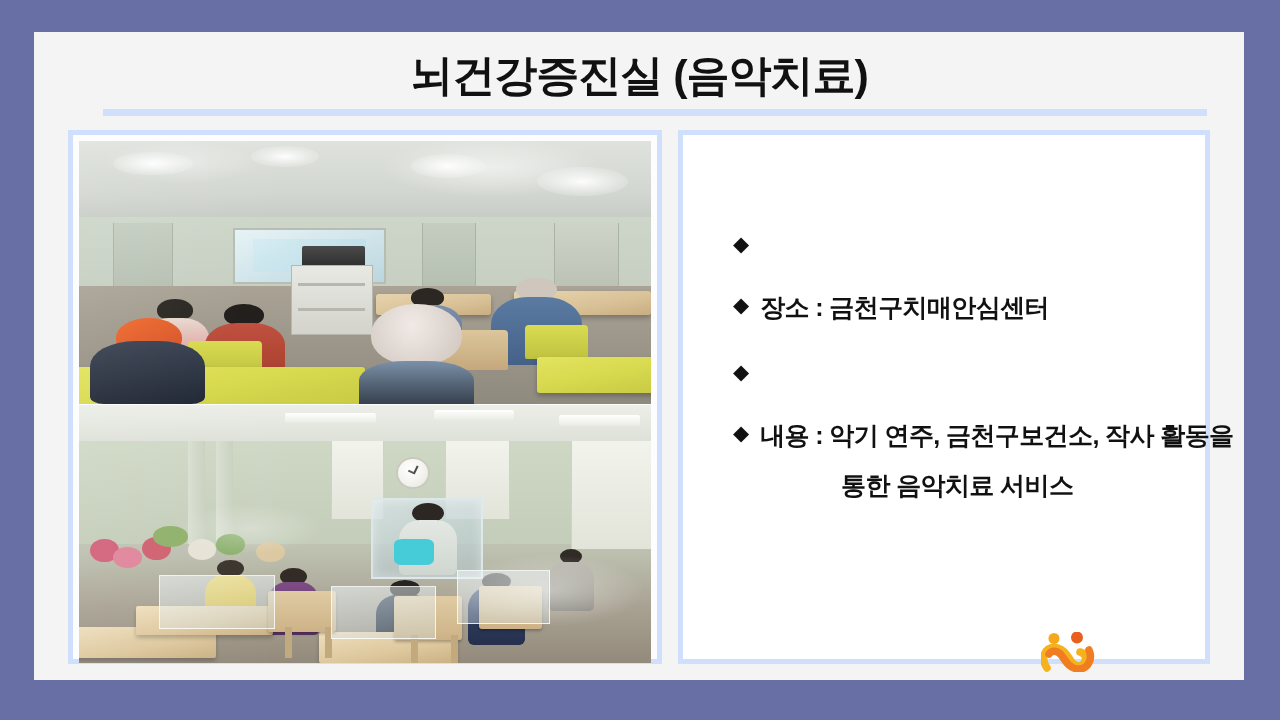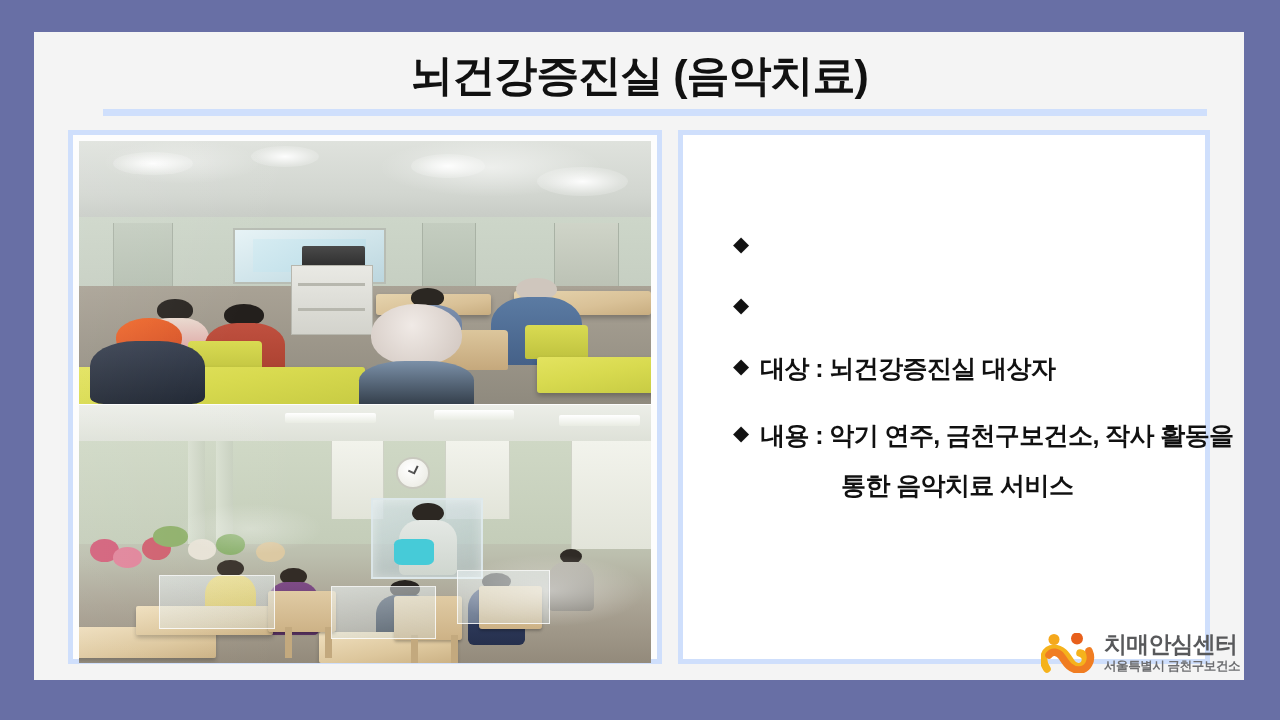--- a/index.html
+++ b/index.html
@@ -477,44 +477,40 @@
     <div class="panel panel-info">
 
       <div class="bullets">
 
         <div class="bullet-row">
           <span class="bullet-mark">◆</span>
         </div>
 
         <div class="bullet-row">
           <span class="bullet-mark">◆</span>
+          <span class="bullet-text">장소 : 금천구치매안심센터</span>
         </div>
 
         <div class="bullet-row">
           <span class="bullet-mark">◆</span>
-          <span class="bullet-text">대상 : 뇌건강증진실 대상자</span>
         </div>
 
         <div class="bullet-row">
           <span class="bullet-mark">◆</span>
           <span class="bullet-text">내용 : 악기 연주, 금천구보건소, 작사 활동을</span>
         </div>
         <div class="bullet-cont">통한 음악치료 서비스</div>
 
       </div>
 
       <div class="logo">
         <svg class="logo-mark" viewBox="0 0 108 80">
           <circle cx="26" cy="13" r="11" fill="#f5a81c"></circle>
           <circle cx="72" cy="11" r="12" fill="#e8601c"></circle>
           <path d="M12 72 C-2 52 8 31 26 31 C44 31 52 46 60 58 C68 70 80 70 86 62 C92 54 88 42 78 40" fill="none" stroke="#f5b21c" stroke-width="15" stroke-linecap="round"></path>
           <path d="M96 36 C104 54 94 74 76 74 C58 74 50 60 42 48 C34 36 22 36 16 44" fill="none" stroke="#f07d22" stroke-width="15" stroke-linecap="round"></path>
         </svg>
-        <div class="logo-text">
-          <div class="logo-title">치매안심센터</div>
-          <div class="logo-sub">서울특별시 금천구보건소</div>
-        </div>
       </div>
 
     </div>
 
   </div>
 </div>
 
 </body></html>

